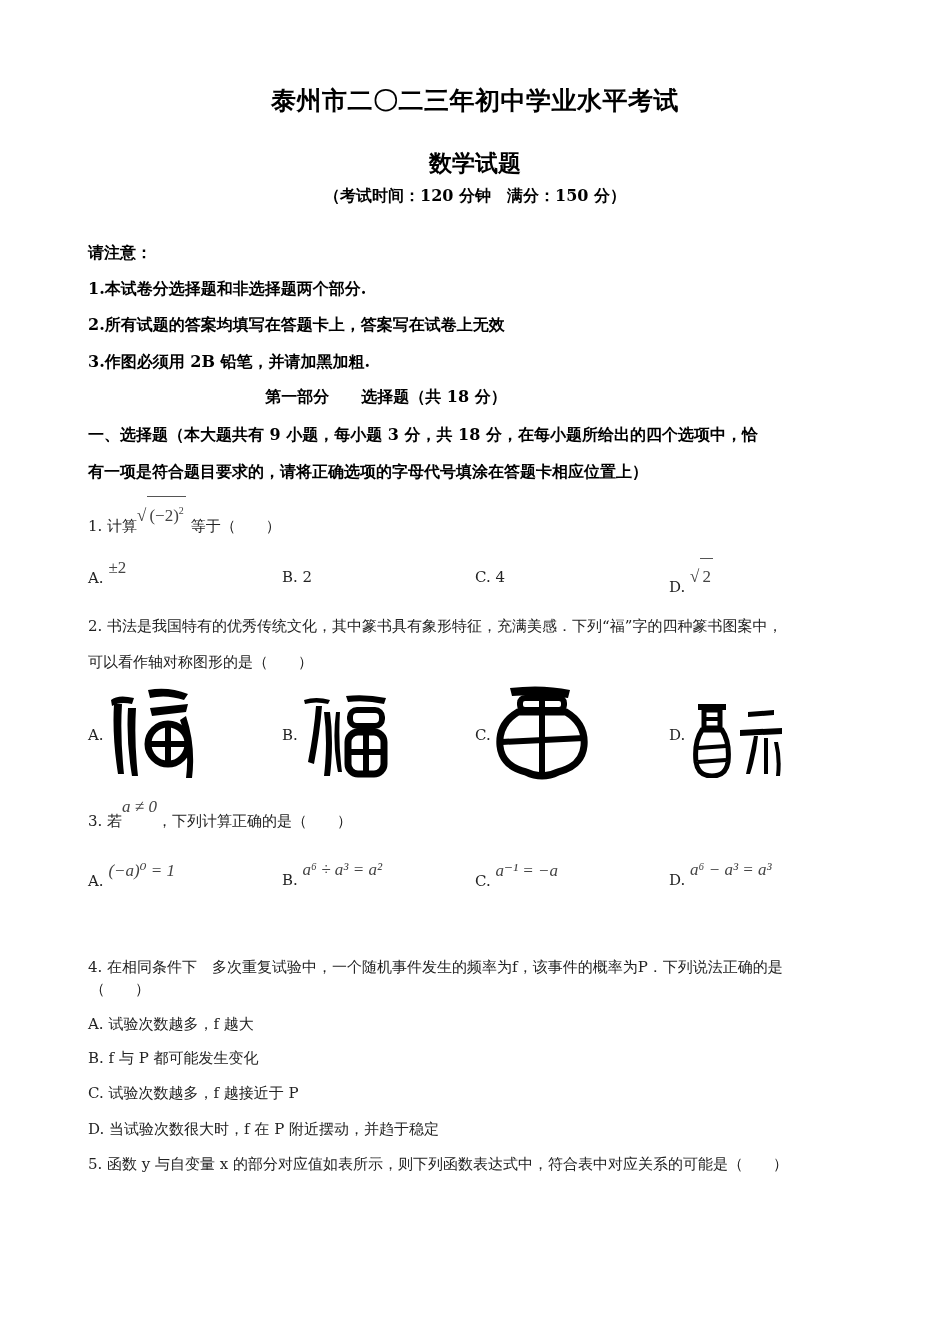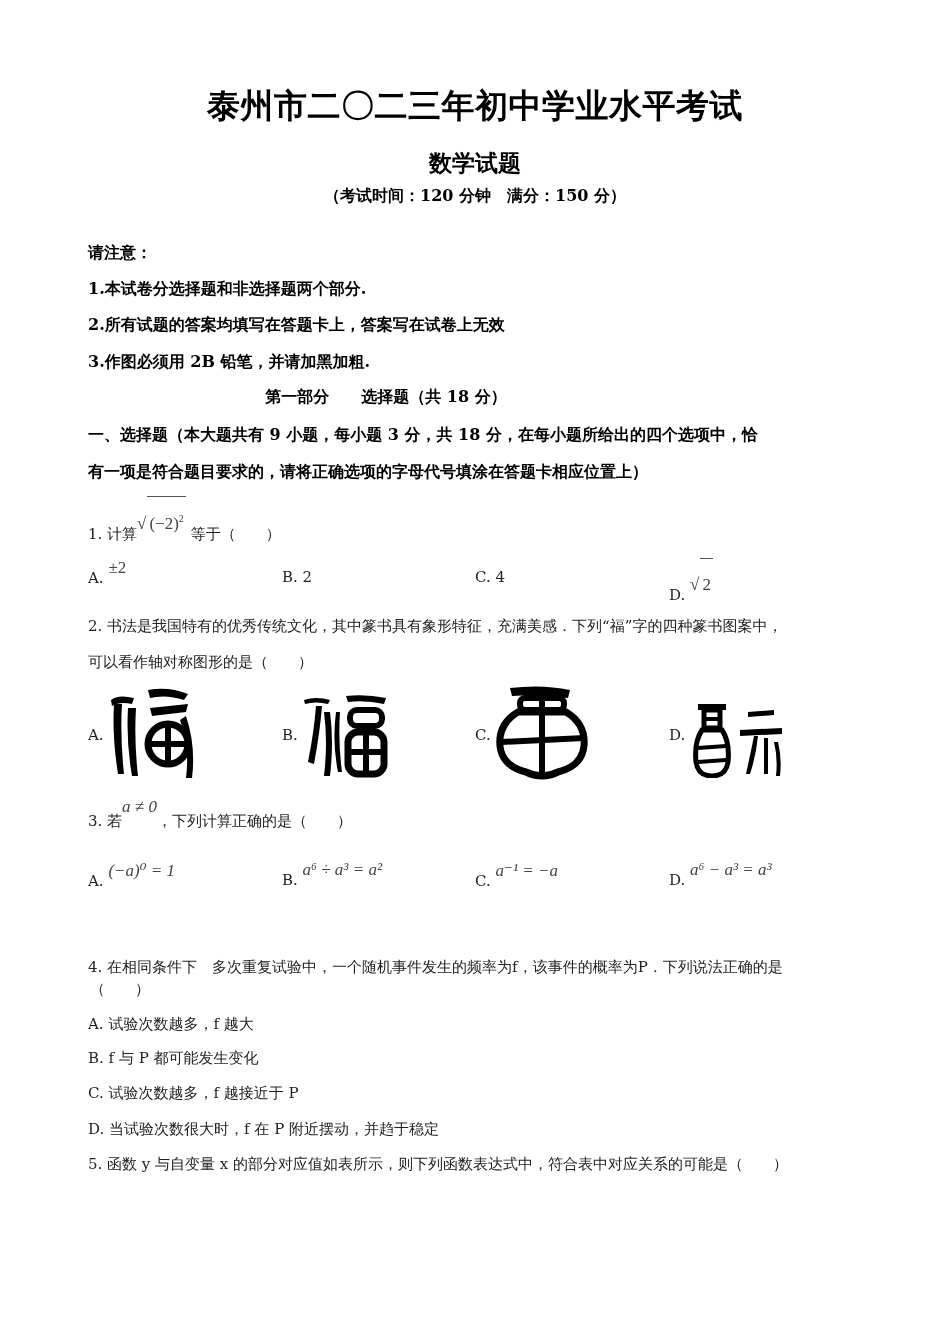--- a/index.html
+++ b/index.html
@@ -1,29 +1,29 @@
 <!DOCTYPE html>
 <html><head>
 <meta charset="utf-8">
 <style>
   html, body { margin: 0; padding: 0; background: #ffffff; }
   body { width: 950px; height: 1344px; position: relative; overflow: hidden;
          font-family: "DejaVu Serif", "Liberation Serif", serif; color: #000; }
   .abs { position: absolute; white-space: nowrap; }
   .title { left: 0; width: 950px; text-align: center; font-weight: bold; }
-  .t1 { top: 84px; font-size: 33px; letter-spacing: 0.5px; }
+  .t1 { top: 84px; font-size: 25px; letter-spacing: 0.5px; }
   .t2 { top: 148px; font-size: 23px; }
   .t3 { top: 186px; font-size: 16px; font-weight: bold; }
   .bold { font-weight: bold; font-size: 16px; }
   .q { font-size: 15px; color: #222; }
   .opt { font-size: 15px; color: #222; }
   .math { font-family: "Liberation Serif", "DejaVu Serif", serif; color: #444; font-size: 17px; font-style: italic; }
   .math-up { font-family: "Liberation Serif", "DejaVu Serif", serif; color: #444; font-size: 17px; }
   sup { font-size: 10px; }
-  .sqrt { display: inline-block; border-top: 1px solid #555; padding: 16px 2px; margin-left: 1px; }
+  .sqrt { display: inline-block; border-top: 1px solid #555; padding: 8px 2px; margin-left: 1px; }
   .glyph { position: absolute; }
 </style>
 </head>
 <body>
 
 <div>
 
   <div class="abs title t1">泰州市二〇二三年初中学业水平考试</div>
   <div class="abs title t2">数学试题</div>
   <div class="abs title t3">（考试时间：120 分钟　满分：150 分）</div>

